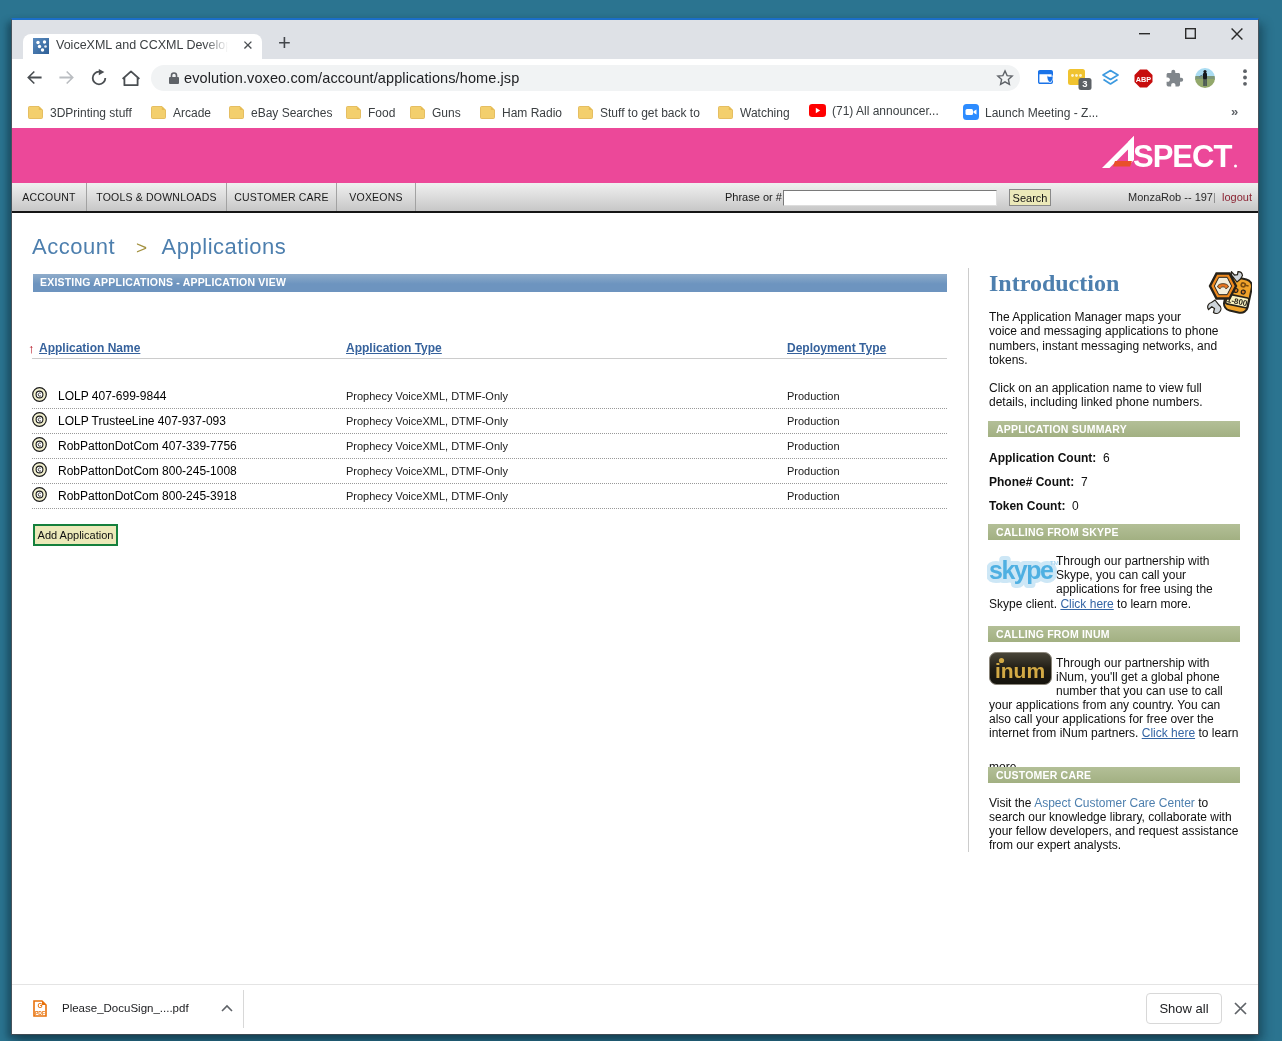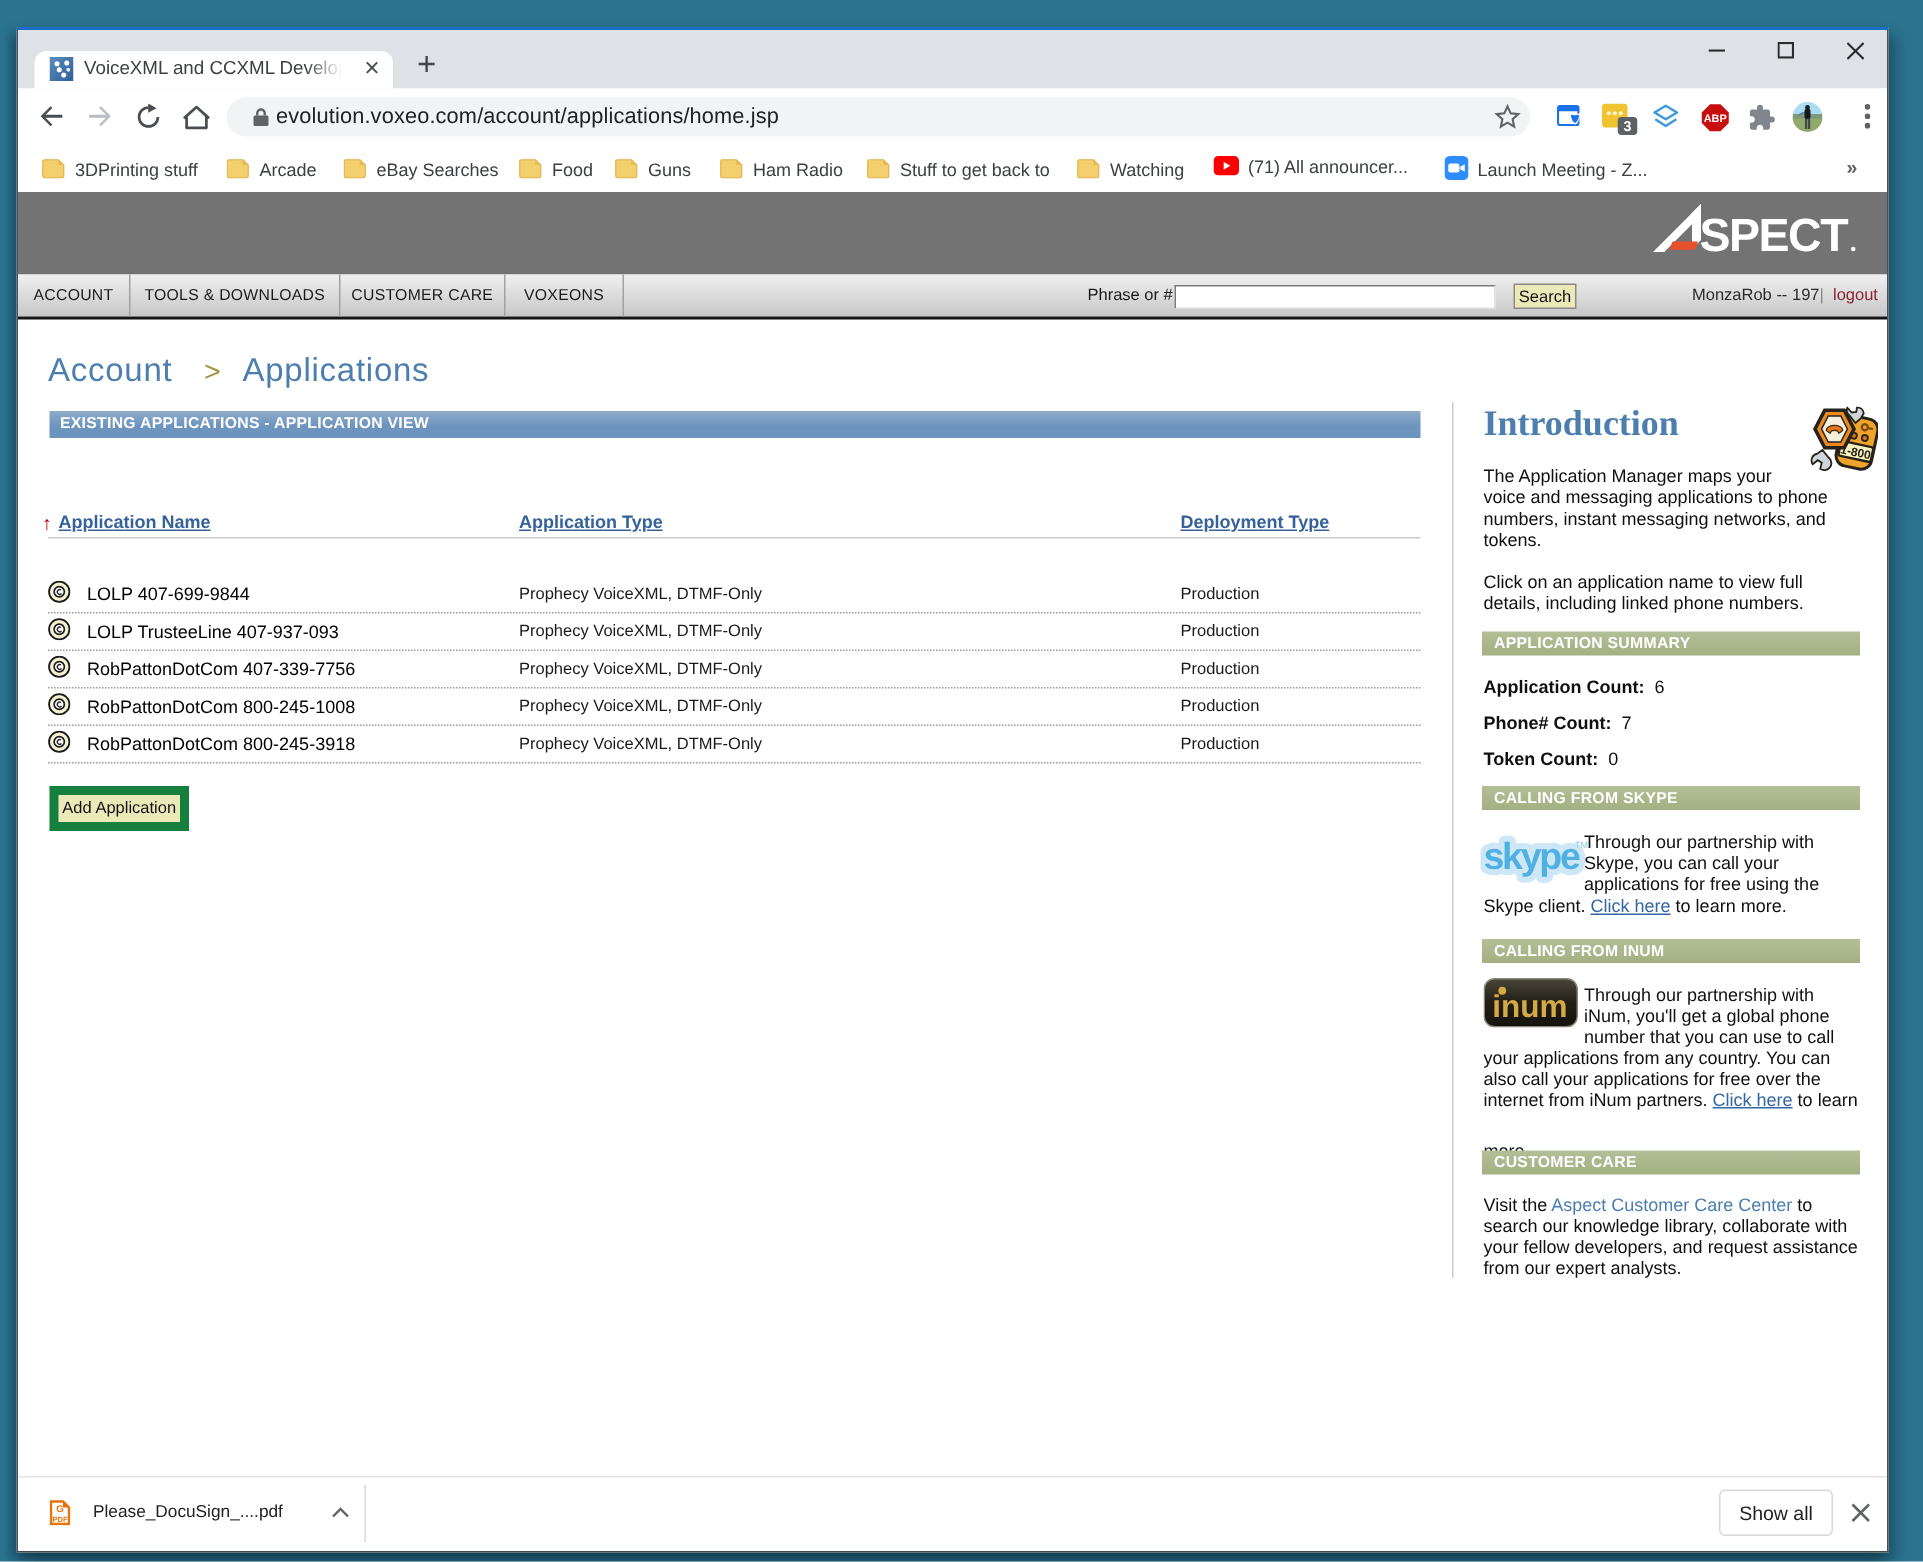--- a/index.html
+++ b/index.html
@@ -16,21 +16,21 @@
   #newtab{position:absolute;left:263px;top:14px;width:19px;height:19px;color:#43474b;font-size:22px;font-weight:300;line-height:17px;text-align:center;font-weight:400;}
   .winctl{position:absolute;top:0;height:30px;color:#333;}
   #toolbar{position:absolute;left:0;top:39px;width:1246px;height:38px;background:#fff;}
   .navic{position:absolute;top:10px;}
   #pill{position:absolute;left:139px;top:6px;width:869px;height:26px;background:#f1f3f4;border-radius:13px;}
   #url{position:absolute;left:33px;top:5px;font-size:14.5px;color:#202124;letter-spacing:.1px;}
   #bookbar{position:absolute;left:0;top:77px;width:1138px;height:31px;background:#fff;}
   .bk{position:absolute;top:7px;height:17px;font-size:12px;color:#3c4043;white-space:nowrap;}
   .bk svg{vertical-align:-3px;margin-right:6px;}
   #site{position:absolute;left:0;top:108px;width:1246px;height:856px;background:#fff;}
-  #blackhdr{position:absolute;left:0;top:0;width:1246px;height:55px;background:#737373;}
+  #blackhdr{position:absolute;left:0;top:0;width:1246px;height:55px;background:#ec4899;}
   #navbar{position:absolute;left:0;top:55px;width:1246px;height:28px;background:linear-gradient(#f0f0f0,#c7c7c7);border-bottom:2px solid #151515;}
   .mi{position:absolute;top:0;height:28px;line-height:29px;font-size:10.5px;color:#1a1a1a;letter-spacing:.2px;border-right:1px solid #a2a2a2;text-align:center;}
   .navtxt{position:absolute;font-size:11px;color:#2a2a2a;}
   .crumb{font-size:22px;color:#4d7fae;letter-spacing:.5px;}
   #bluebar{position:absolute;left:21px;top:146px;width:914px;height:18px;background:linear-gradient(#8facca,#6d94bf 55%);color:#fff;font-weight:bold;font-size:10.5px;line-height:16px;letter-spacing:.2px;}
   .hlink{color:#36629c;font-weight:bold;text-decoration:underline;font-size:12px;}
   .row{position:absolute;left:20px;width:915px;height:25px;border-bottom:1px dotted #999;}
   .rname{position:absolute;left:26px;top:6px;font-size:12px;color:#000;}
   .rtype{position:absolute;left:314px;top:7px;font-size:11px;color:#1a1a1a;}
   .rdep{position:absolute;left:755px;top:7px;font-size:11px;color:#1a1a1a;}
@@ -262,21 +262,21 @@
         <span class="rdep">Production</span>
       </div>
     <div class="row" style="top:355px;">
         <svg class="ricon" width="15" height="15">
           <use href="#appic"></use>
         </svg>
         <span class="rname">RobPattonDotCom 800-245-3918</span>
         <span class="rtype">Prophecy VoiceXML, DTMF-Only</span>
         <span class="rdep">Production</span>
       </div>
-    <div class="abs" style="left:21px;top:396px;width:81px;height:18px;background:#ece9b9;border:6px solid #15803d;font-size:11px;text-align:center;line-height:19px;color:#111;">Add Application</div>
+    <div class="abs" style="left:21px;top:396px;width:81px;height:18px;background:#ece9b9;border:2px solid #15803d;font-size:11px;text-align:center;line-height:19px;color:#111;">Add Application</div>
     <div class="abs" style="left:956px;top:140px;width:1px;height:584px;background:#ccc;"></div>
     
     <div class="abs" style="left:977px;top:142px;font-family:'Liberation Serif',serif;font-weight:bold;font-size:24px;color:#4d7fae;">Introduction</div>
     <svg class="abs" style="left:1188px;top:143px" width="52" height="43" viewBox="0 0 52 43">
       <g transform="rotate(12 38 24)">
         <rect x="26" y="7" width="24" height="34" rx="7" fill="#f0a32a" stroke="#26221a" stroke-width="2"></rect>
         <circle cx="41" cy="13" r="2" fill="none" stroke="#7a4c10" stroke-width="1.6"></circle>
           <rect x="43" y="12.3" width="3.5" height="1.5" fill="#7a4c10"></rect>
         <circle cx="35" cy="20" r="2" fill="#d4761c" stroke="#26221a" stroke-width="1.2"></circle>
           <circle cx="42.5" cy="20" r="2" fill="#d4761c" stroke="#26221a" stroke-width="1.2"></circle>

